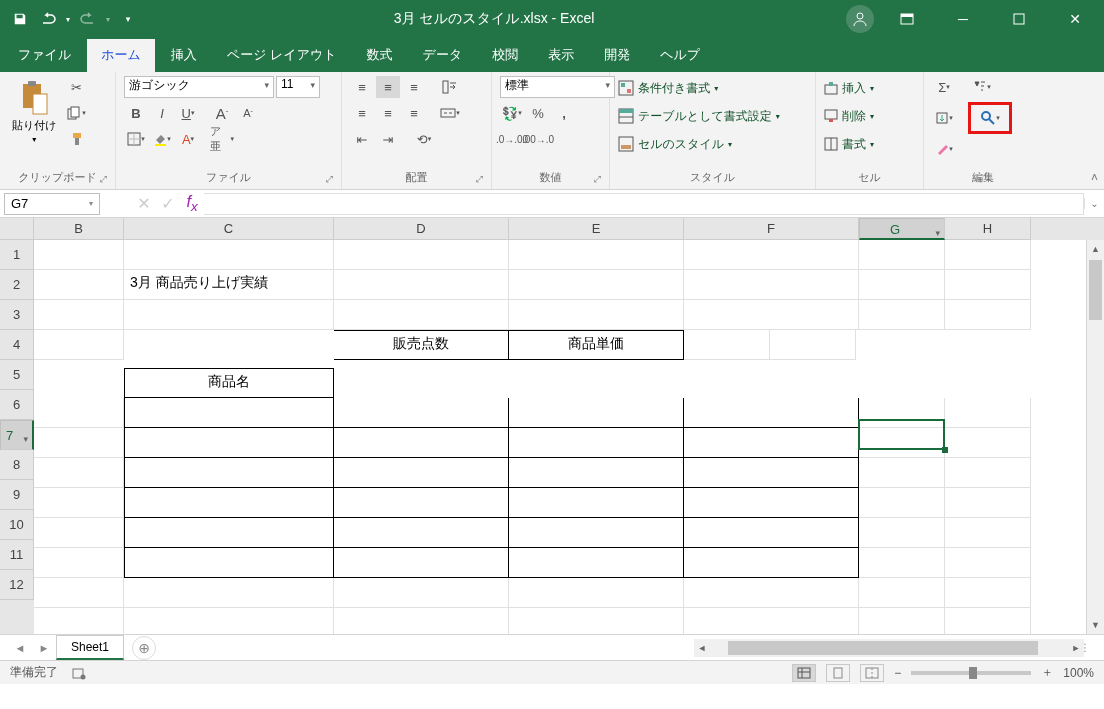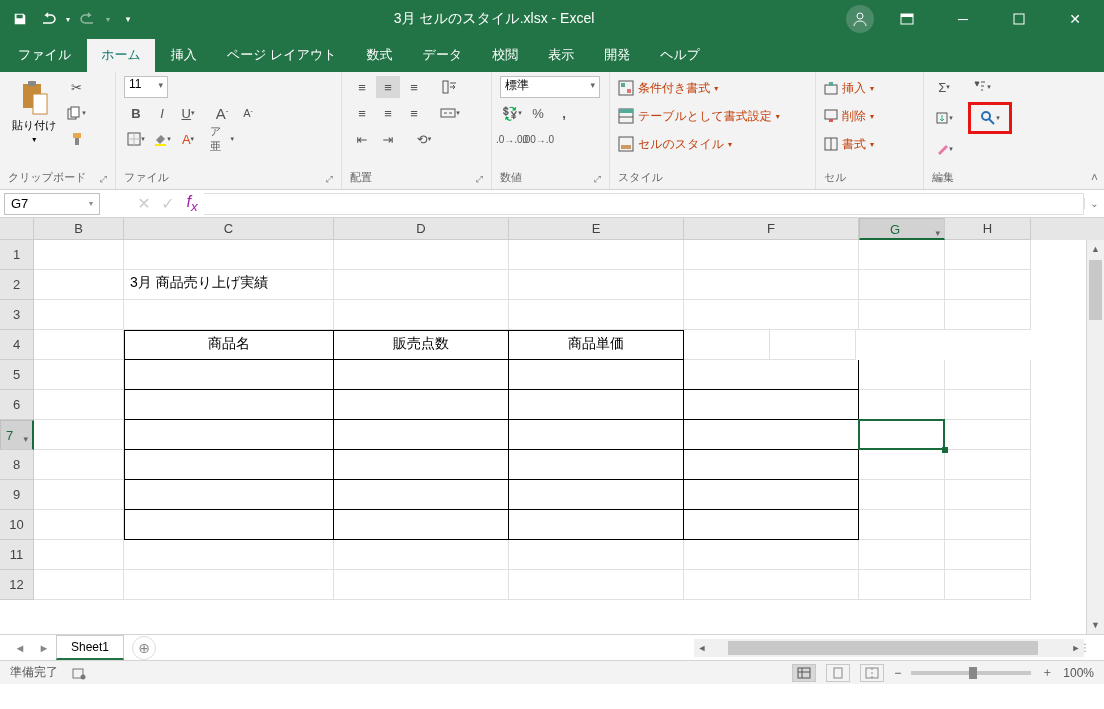--- a/index.html
+++ b/index.html
@@ -7,35 +7,35 @@
 .titlebar { height: 38px; background: #227447; color: #fff; display: flex; align-items: center; padding: 0 6px; }
 .tb-left { display: flex; gap: 0; align-items: center; }
 .qat-btn { width: 28px; height: 28px; display: flex; align-items: center; justify-content: center; color: #fff; font-size: 14px; }
 .tb-title { flex: 1; text-align: center; font-size: 14px; }
 .tb-right { display: flex; gap: 10px; align-items: center; }
 .tb-right .winbtn { width: 46px; height: 28px; display: flex; align-items: center; justify-content: center; font-size: 14px; }
 .avatar { width: 28px; height: 28px; border-radius: 50%; background: #4a8a68; display: flex; align-items: center; justify-content: center; }
 
 .tabs { height: 34px; background: #227447; color: #fff; display: flex; align-items: flex-end; padding: 0 4px; gap: 2px; }
 .tab { padding: 7px 14px 8px; font-size: 13px; color: #fff; }
-.tab.active { background: #f3f3f3; color: #0f766e; }
+.tab.active { background: #f3f3f3; color: #1d4ed8; }
 .tabs-right { margin-left: auto; display: flex; align-items: center; gap: 6px; padding-right: 8px; font-size: 13px; padding-bottom: 6px; }
 
 .ribbon { height: 118px; background: #f3f3f3; border-bottom: 1px solid #d4d4d4; display: flex; position: relative; }
 .grp { border-right: 1px solid #e0e0e0; padding: 4px 8px 2px; display: flex; flex-direction: column; }
 .grp-body { flex: 1; display: flex; align-items: flex-start; gap: 4px; }
-.grp-label { text-align: left; font-size: 11px; color: #666; padding: 2px 0; position: relative; }
+.grp-label { text-align: center; font-size: 11px; color: #666; padding: 2px 0; position: relative; }
 .dlgla { position: absolute; right: 0; bottom: 2px; font-size: 9px; color: #666; }
 .bigbtn { display: flex; flex-direction: column; align-items: center; justify-content: center; gap: 2px; font-size: 11px; padding: 4px; min-width: 44px; }
 .smallbtn { width: 24px; height: 22px; display: flex; align-items: center; justify-content: center; font-size: 13px; color: #555; }
 .sel { border: 1px solid #c0c0c0; background: #fff; height: 22px; font-size: 12px; padding: 0 18px 0 4px; position: relative; }
 .sel::after { content: "▾"; position: absolute; right: 4px; top: 3px; font-size: 9px; color: #666; }
 .row3 { display: flex; flex-direction: column; gap: 4px; }
 .rowh { display: flex; gap: 2px; align-items: center; }
-.txtitem { display: flex; align-items: center; gap: 4px; font-size: 12px; color: #c2410c; height: 24px; }
+.txtitem { display: flex; align-items: center; gap: 4px; font-size: 12px; color: #14532d; height: 24px; }
 .redbox { border: 3px solid #e81515; padding: 2px 4px; }
 
 .namebox-row { height: 28px; background: #fff; border-bottom: 1px solid #d4d4d4; display: flex; align-items: center; }
 .namebox { width: 96px; height: 22px; border: 1px solid #c0c0c0; margin: 0 4px; padding: 0 6px; font-size: 13px; display: flex; align-items: center; justify-content: space-between; }
 .fx-btn { width: 24px; height: 22px; display: flex; align-items: center; justify-content: center; color: #a21caf; }
 .fbar { flex: 1; height: 22px; border: 1px solid #e0e0e0; border-left: none; }
 .fbar-drop { width: 20px; display: flex; align-items: center; justify-content: center; color: #777; font-size: 10px; border-left: 1px solid #e0e0e0; }
 
 .grid-area { position: relative; height: 416px; overflow: hidden; background: #fff; }
 .colheads { display: flex; height: 22px; background: #e6e6e6; position: sticky; top: 0; }
@@ -168,20 +168,21 @@
             </svg>
           </div>
       </div>
     </div>
     <div class="grp-label"><span>クリップボード</span><span class="dlgla">⤢</span></div>
   </div>
 
   <div class="grp" style="width:226px">
     <div class="grp-body row3" style="width:100%">
       <div class="rowh">
+        <div class="sel" style="width:150px"><span>游ゴシック</span></div>
         <div class="sel" style="width:44px"><span>11</span></div>
       </div>
       <div class="rowh">
         <div class="smallbtn">
             <b>B</b>
           </div>
         <div class="smallbtn">
             <i>I</i>
           </div>
         <div class="smallbtn">
@@ -255,21 +256,21 @@
         <div style="width:8px"></div>
         <div class="smallbtn">⟲<span style="font-size:7px">▾</span></div>
       </div>
     </div>
     <div class="grp-label"><span>配置</span><span class="dlgla">⤢</span></div>
   </div>
 
   <div class="grp" style="width:118px">
     <div class="grp-body row3">
       <div class="rowh">
-          <div class="sel" style="width:100px"><span>標準</span></div>
+          <div class="sel" style="width:115px"><span>標準</span></div>
         </div>
       <div class="rowh">
         <div class="smallbtn">💱<span style="font-size:7px">▾</span></div>
         <div class="smallbtn">%</div>
         <div class="smallbtn">
             <b>,</b>
           </div>
       </div>
       <div class="rowh">
         <div class="smallbtn" style="font-size:10px">.0→.00</div>
@@ -450,21 +451,21 @@
           <div class="cell" style="width: 90px;"></div>
           <div class="cell" style="width: 210px;"></div>
           <div class="cell" style="width: 175px;"></div>
           <div class="cell" style="width: 175px;"></div>
           <div class="cell" style="width: 175px;"></div>
           <div class="cell" style="width: 86px;"></div>
           <div class="cell" style="width: 86px;"></div>
         </div>
         <div class="crow">
           <div class="cell" style="width: 90px;"></div>
-          <div class="cell tblcell tbl-left tbl-top hdrcell" style="width: 210px;">商品名</div>
+          <div class="cell tblcell tbl-left tbl-top hdrcell" style="width: 210px; margin-top: 38px;">商品名</div>
           <div class="cell tblcell tbl-top hdrcell" style="width: 175px;">販売点数</div>
           <div class="cell tblcell tbl-top hdrcell" style="width: 175px;">商品単価</div>
           <div class="cell" style="width: 86px;"></div>
           <div class="cell" style="width: 86px;"></div>
         </div>
         <div class="crow">
           <div class="cell" style="width: 90px;"></div>
           <div class="cell tblcell tbl-left" style="width: 210px;"></div>
           <div class="cell tblcell" style="width: 175px;"></div>
           <div class="cell tblcell" style="width: 175px;"></div>

